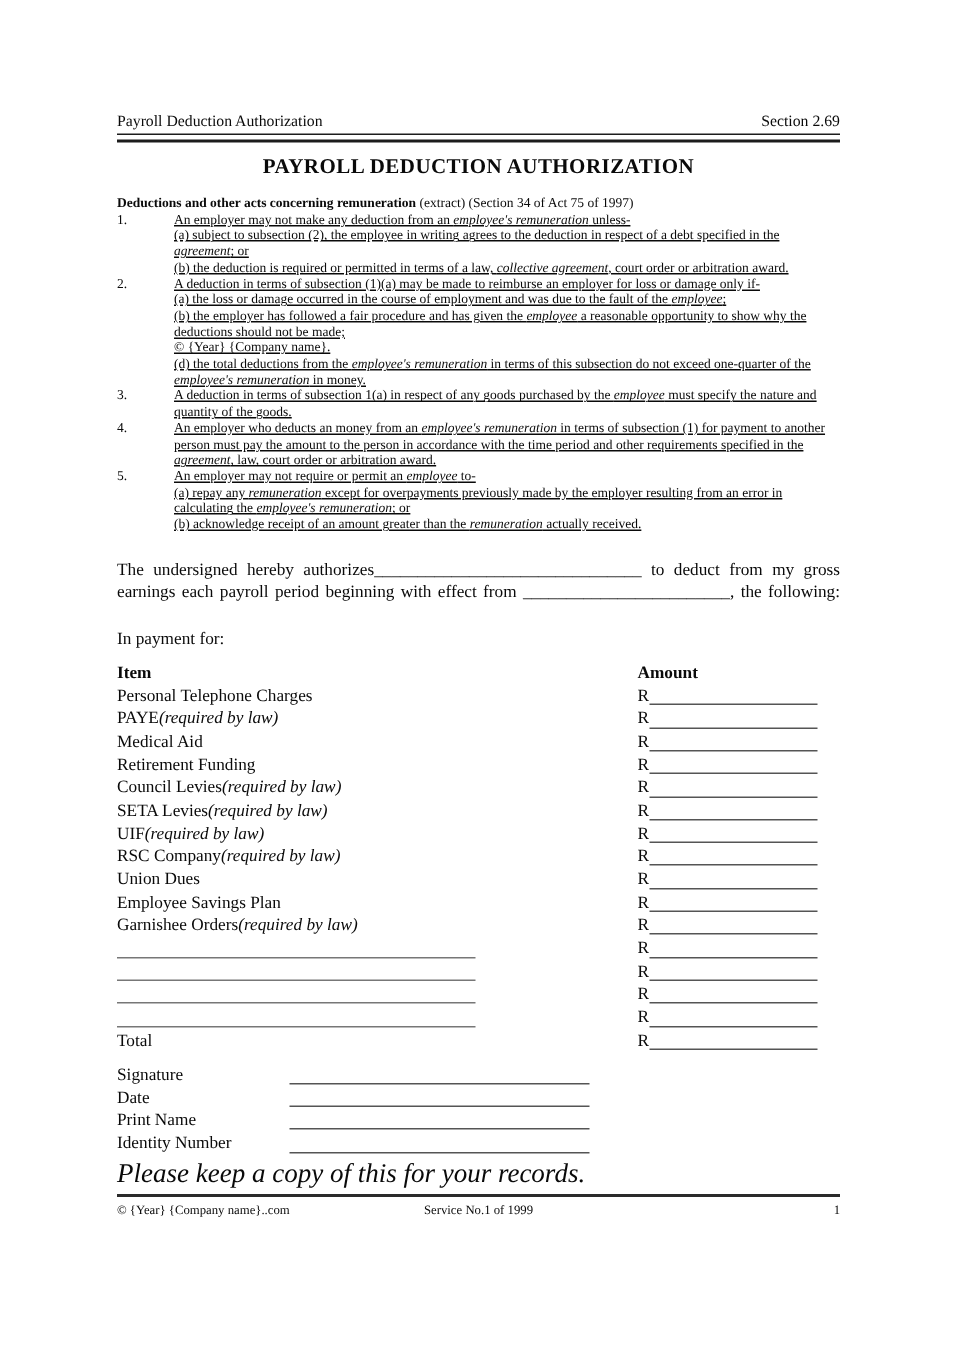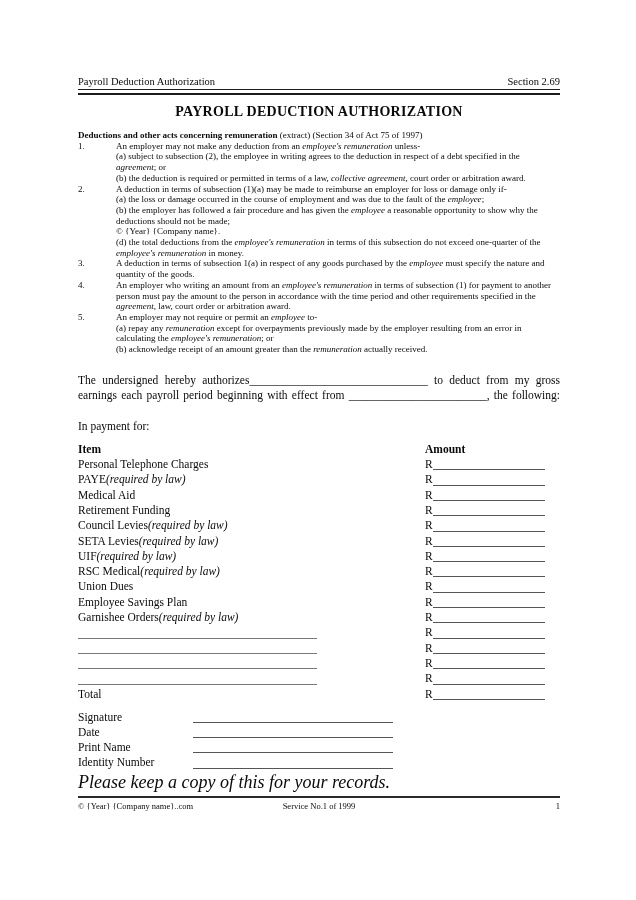--- a/index.html
+++ b/index.html
@@ -15,21 +15,21 @@
 
   .running-header { display:flex; justify-content:space-between; font-size:10.5px; line-height:12px; }
   .header-rule { height:3px; border-top:1px solid #1c1c1c; border-bottom:2px solid #1c1c1c; margin-top:1px; }
 
   .title { text-align:center; font-size:14px; font-weight:bold; margin:9px 0 0 0; letter-spacing:0.3px; }
   .subtitle { text-align:center; font-size:9.5px; font-weight:bold; font-style:italic; margin-top:18px; }
 
   .legal { margin-top:10px; font-size:9px; line-height:10.7px; }
   .clause { display:flex; }
   .clause-num { width:38px; flex:none; }
-  .clause-body { flex:1; }
+  .clause-body { flex:1;text-decoration:underline; }
 
   .auth { margin-top:18px; font-size:11.5px; line-height:15px; }
   .jline { text-align:justify; text-align-last:justify; }
 
   .payment-label { margin-top:17px; font-size:11.5px; }
 
   .items-table { margin-top:10px; font-size:11.5px; }
   .trow { display:flex; height:15.3px; line-height:15.3px; }
   .c-item { flex:1; display:flex; }
   .c-amount { width:135px; flex:none; display:flex; }
@@ -88,21 +88,21 @@
     <div class="clause">
       <span class="clause-num">3.</span>
       <div class="clause-body">
         <div><span>A deduction in terms of subsection 1(a) in respect of any goods purchased by the </span><span class="it">employee</span><span> must specify the nature and quantity of the goods.</span></div>
       </div>
     </div>
 
     <div class="clause">
       <span class="clause-num">4.</span>
       <div class="clause-body">
-        <div><span>An employer who writing an amount from an </span><span class="it">employee's remuneration</span><span> in terms of subsection (1) for payment to another person must pay the amount to the person in accordance with the time period and other requirements specified in the </span><span class="it">agreement</span><span>, law, court order or arbitration award.</span></div>
+        <div><span>An employer who deducts an money from an </span><span class="it">employee's remuneration</span><span> in terms of subsection (1) for payment to another person must pay the amount to the person in accordance with the time period and other requirements specified in the </span><span class="it">agreement</span><span>, law, court order or arbitration award.</span></div>
       </div>
     </div>
 
     <div class="clause">
       <span class="clause-num">5.</span>
       <div class="clause-body">
         <div><span>An employer may not require or permit an </span><span class="it">employee</span><span> to-</span></div>
         <div><span>(a) repay any </span><span class="it">remuneration</span><span> except for overpayments previously made by the employer resulting from an error in calculating the </span><span class="it">employee's remuneration</span><span>; or</span></div>
         <div><span>(b) acknowledge receipt of an amount greater than the </span><span class="it">remuneration</span><span> actually received.</span></div>
       </div>
@@ -184,21 +184,21 @@
           <span>UIF </span>
           <span class="it">(required by law)</span>
         </div>
       <div class="c-amount">
           <span>R</span>
           <span class="aline"></span>
         </div>
     </div>
     <div class="trow">
       <div class="c-item">
-          <span>RSC Medical </span>
+          <span>RSC Company </span>
           <span class="it">(required by law)</span>
         </div>
       <div class="c-amount">
           <span>R</span>
           <span class="aline"></span>
         </div>
     </div>
     <div class="trow">
       <div class="c-item">
           <span>Union Dues</span>

